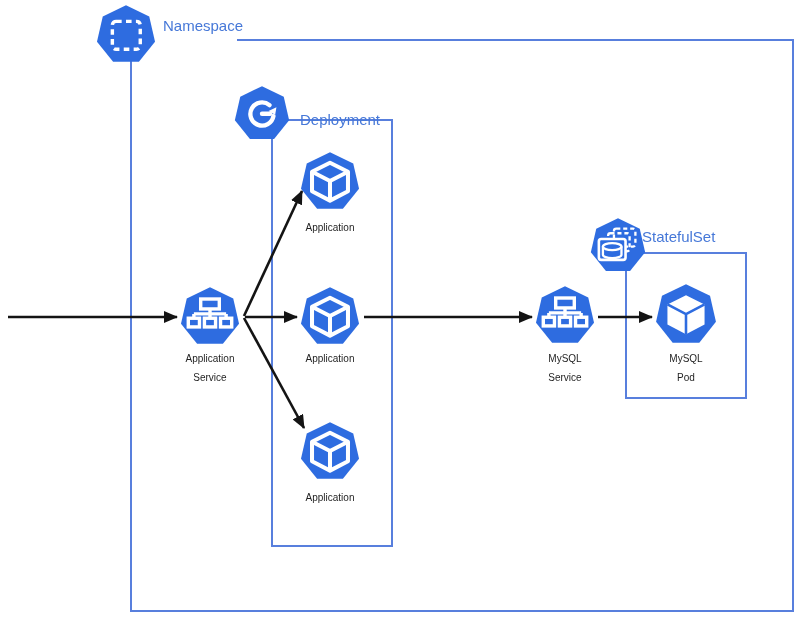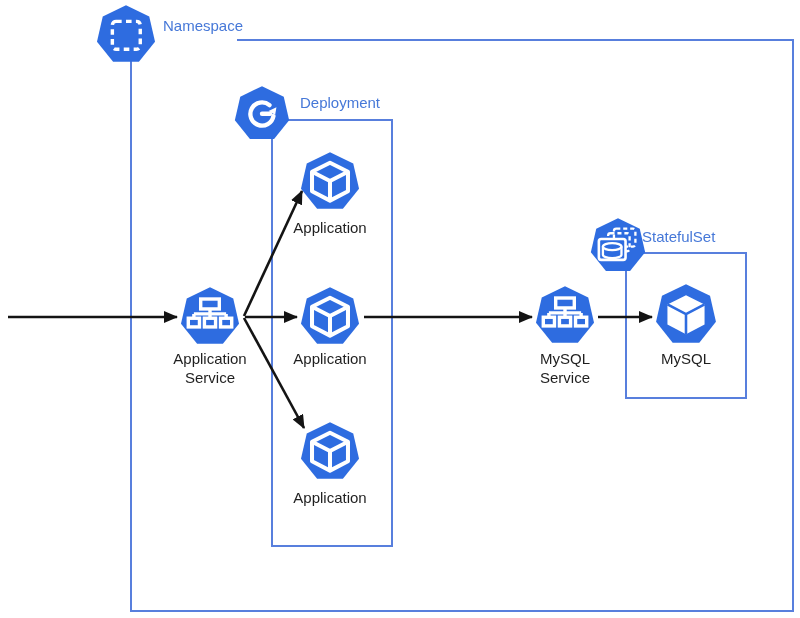--- a/index.html
+++ b/index.html
@@ -16,21 +16,21 @@
     font-family:"Liberation Sans", sans-serif;overflow:hidden;
   }
   .hline{position:absolute;height:2px;background:var(--box-border);}
   .vline{position:absolute;width:2px;background:var(--box-border);}
   .group-box{position:absolute;border:2px solid var(--box-border);z-index:1;}
   .group-label{
     position:absolute;color:var(--group-label);font-size:15px;line-height:16px;
     white-space:nowrap;z-index:4;
   }
   .node-label{
-    position:absolute;color:var(--node-label);font-size:15px;line-height:19px;
+    position:absolute;color:var(--node-label);font-size:10px;line-height:19px;
     text-align:center;z-index:4;
   }
   .icon{position:absolute;z-index:3;}
   .arrow-layer{position:absolute;left:0;top:0;z-index:2;pointer-events:none;}
   .defs{position:absolute;width:0;height:0;overflow:hidden;}
 </style>
 </head>
 <body>
 
 <svg class="defs" aria-hidden="true">
@@ -139,21 +139,21 @@
       <use href="#sym-pod"></use>
     </svg>
   <svg class="icon" style="left:534px;top:285px;width:62px;height:62px;">
       <use href="#sym-service"></use>
     </svg>
   <svg class="icon" style="left:654px;top:283px;width:64px;height:64px;">
       <use href="#sym-pod-filled"></use>
     </svg>
 
   <div class="group-label" style="left:163px;top:18px;">Namespace</div>
-  <div class="group-label" style="left:300px;top:95px;">Deployment</div>
+  <div class="group-label" style="left:300px;top:112px;">Deployment</div>
   <div class="group-label" style="left:642px;top:229px;">StatefulSet</div>
 
   <div class="node-label" style="left:140px;top:349px;width:140px;">
     <div>Application</div>
     <div>Service</div>
   </div>
   <div class="node-label" style="left:260px;top:218px;width:140px;">
     <div>Application</div>
   </div>
   <div class="node-label" style="left:260px;top:349px;width:140px;">
@@ -161,15 +161,16 @@
   </div>
   <div class="node-label" style="left:260px;top:488px;width:140px;">
     <div>Application</div>
   </div>
   <div class="node-label" style="left:495px;top:349px;width:140px;">
     <div>MySQL</div>
     <div>Service</div>
   </div>
   <div class="node-label" style="left:616px;top:349px;width:140px;">
     <div>MySQL</div>
+    <div>Pod</div>
   </div>
 
 </div>
 
 </body></html>

